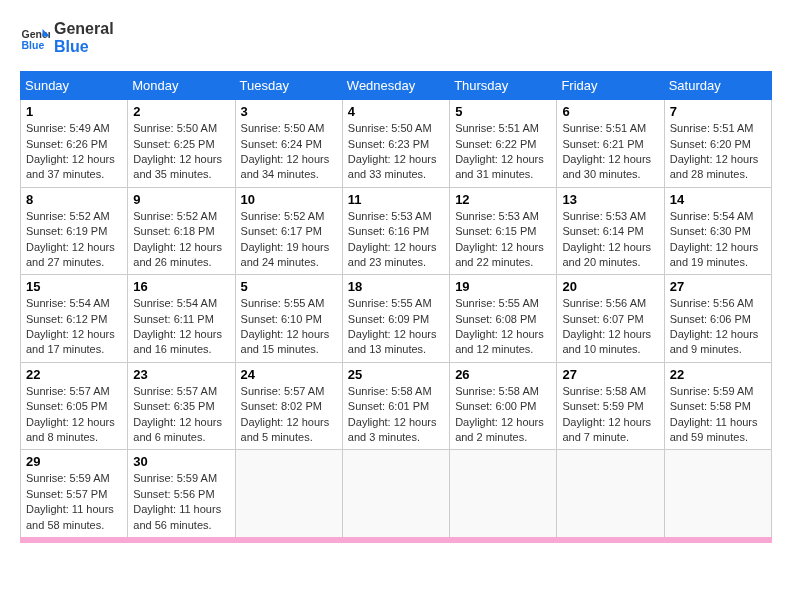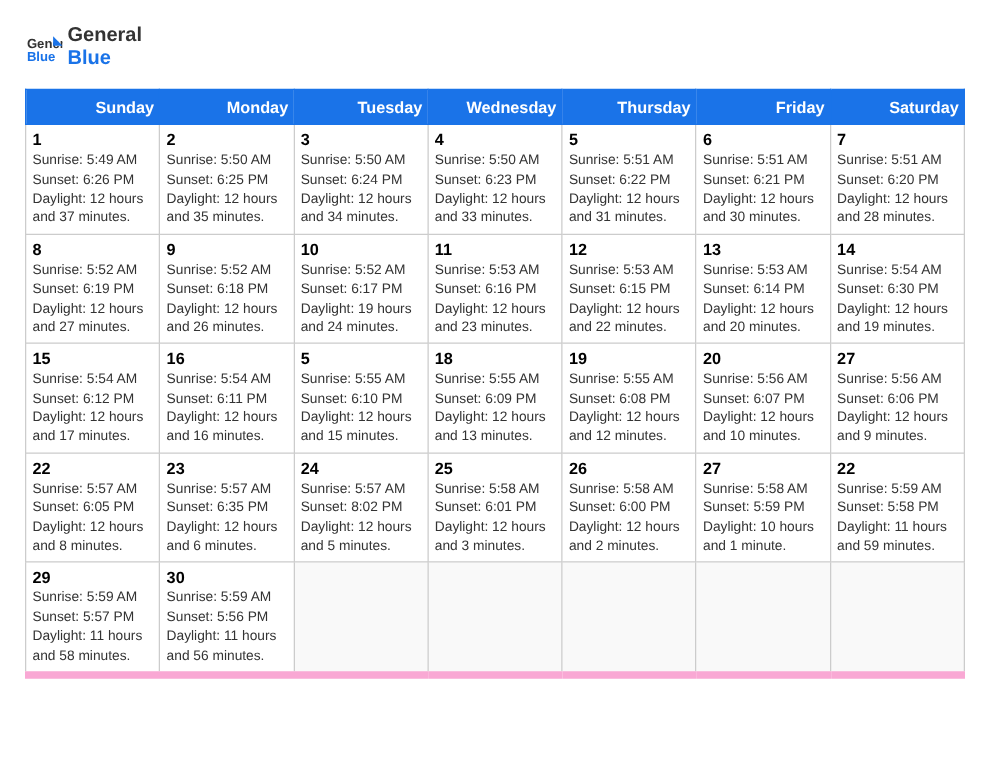--- a/index.html
+++ b/index.html
@@ -39,23 +39,23 @@
     }
     .calendar {
       width: 100%;
       border-collapse: collapse;
       font-size: 11px;
     }
     .calendar th {
       background-color: #1a73e8;
       color: white;
       padding: 6px 4px;
-      text-align: right;
+      text-align: left;
       font-size: 13px;
-      font-weight: bold;
+      font-weight: normal;
       border: 1px solid #1a73e8;
     }
     .calendar td {
       vertical-align: top;
       padding: 4px 5px;
       border: 1px solid #ccc;
       width: 107px;
       min-height: 80px;
       background: #fff;
     }
@@ -326,21 +326,21 @@
             <span>Sunrise: 5:58 AM</span><br>
             <span>Sunset: 6:00 PM</span><br>
             <span>Daylight: 12 hours and 2 minutes.</span>
           </div>
         </td>
         <td>
           <span class="day-num">27</span>
           <div class="day-info">
             <span>Sunrise: 5:58 AM</span><br>
             <span>Sunset: 5:59 PM</span><br>
-            <span>Daylight: 10 hours and 1 minute.</span>
+            <span>Daylight: 12 hours and 7 minute.</span>
           </div>
         </td>
         <td>
           <span class="day-num">22</span>
           <div class="day-info">
             <span>Sunrise: 5:59 AM</span><br>
             <span>Sunset: 5:58 PM</span><br>
             <span>Daylight: 11 hours and 59 minutes.</span>
           </div>
         </td>

